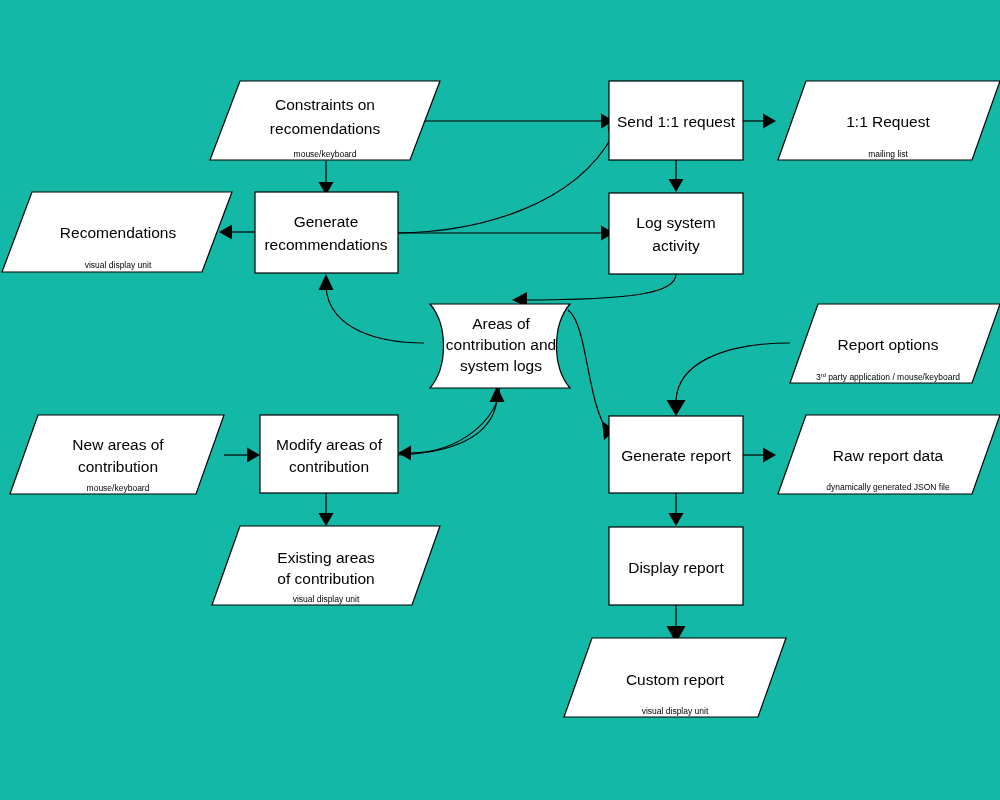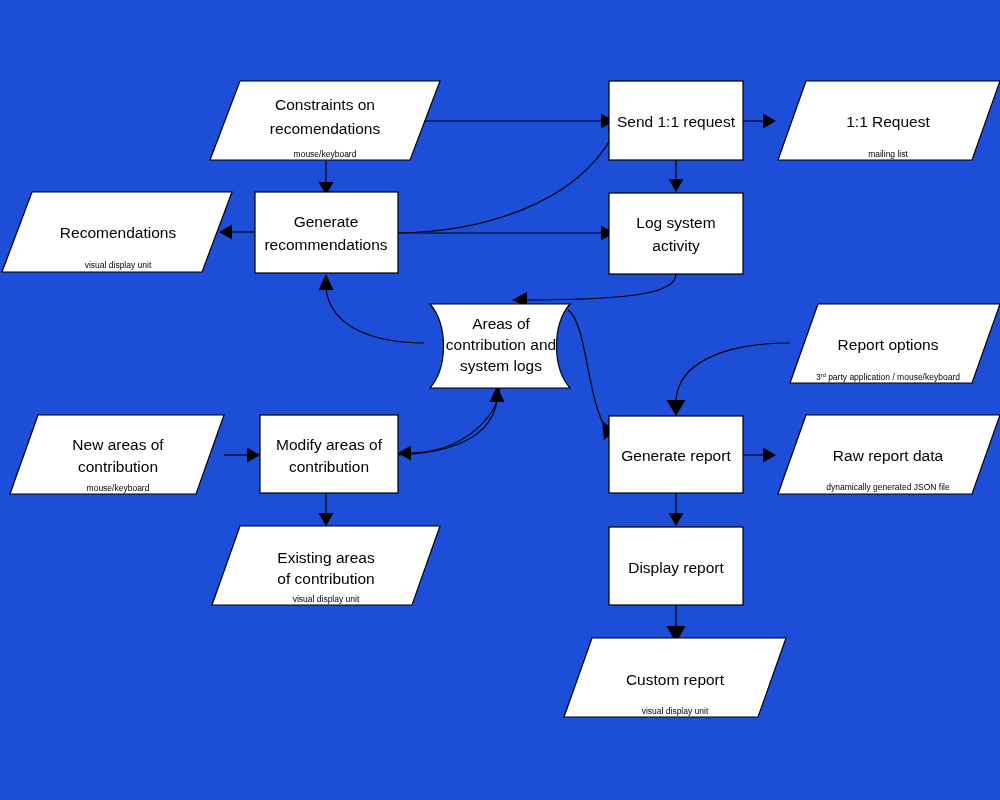--- a/index.html
+++ b/index.html
@@ -9,21 +9,21 @@
     background: #ffffff;
   }
   body {
     font-family: "Liberation Sans", sans-serif;
     color: #000000;
   }
   #canvas {
     position: relative;
     width: 1000px;
     height: 800px;
-    background: #1d4ed8;
+    background: #14b8a6;
     overflow: hidden;
   }
   #diagram-svg {
     position: absolute;
     left: 0;
     top: 0;
     width: 1000px;
     height: 800px;
   }
   .node-label {

